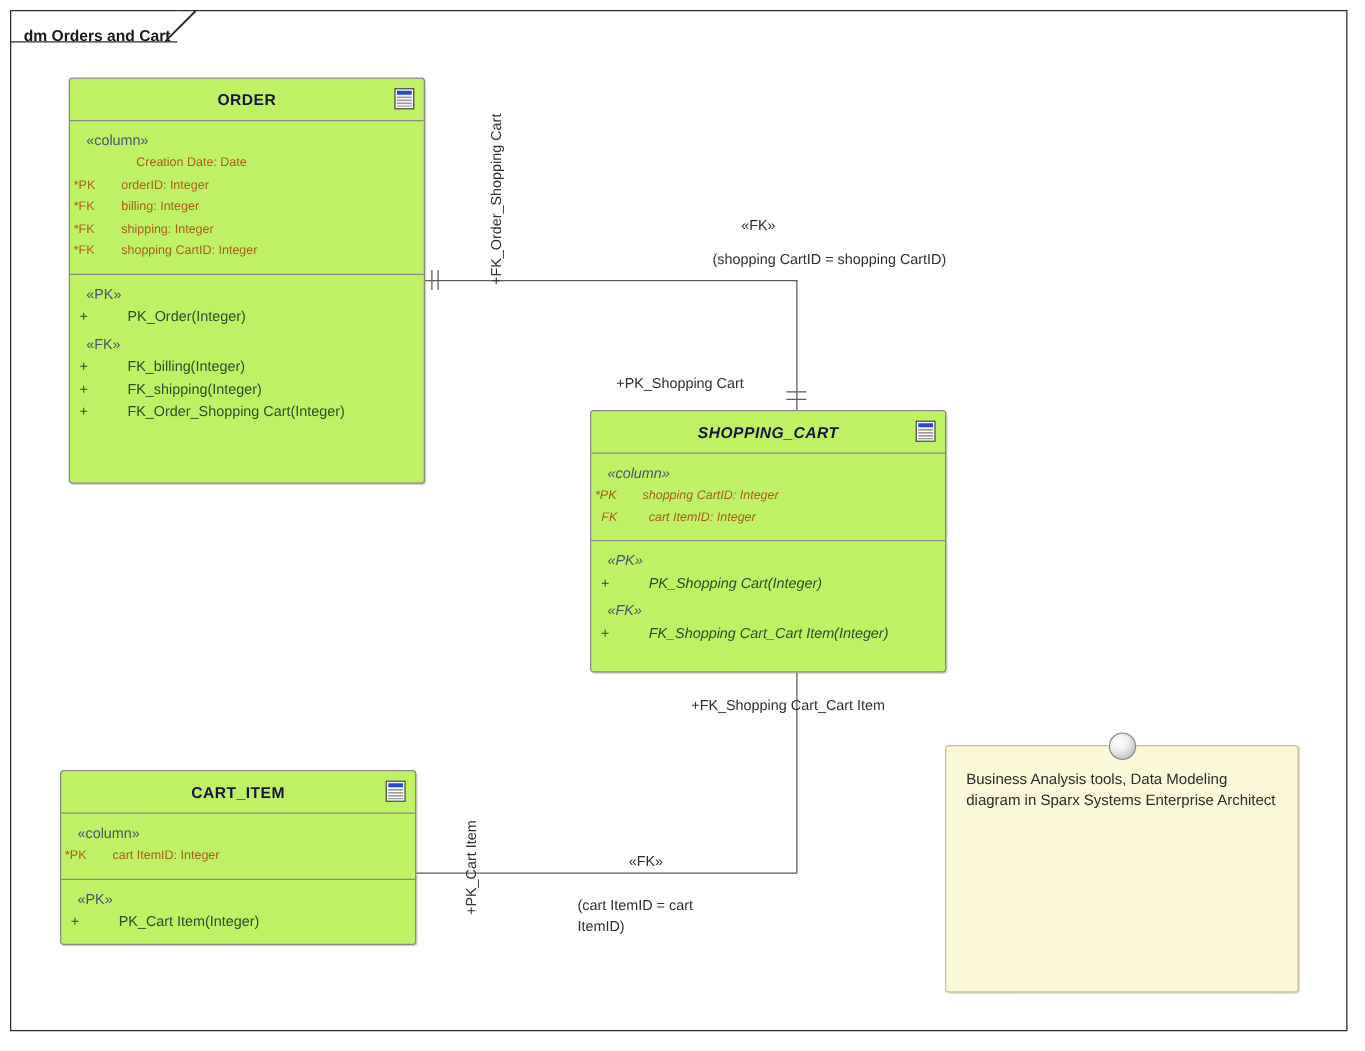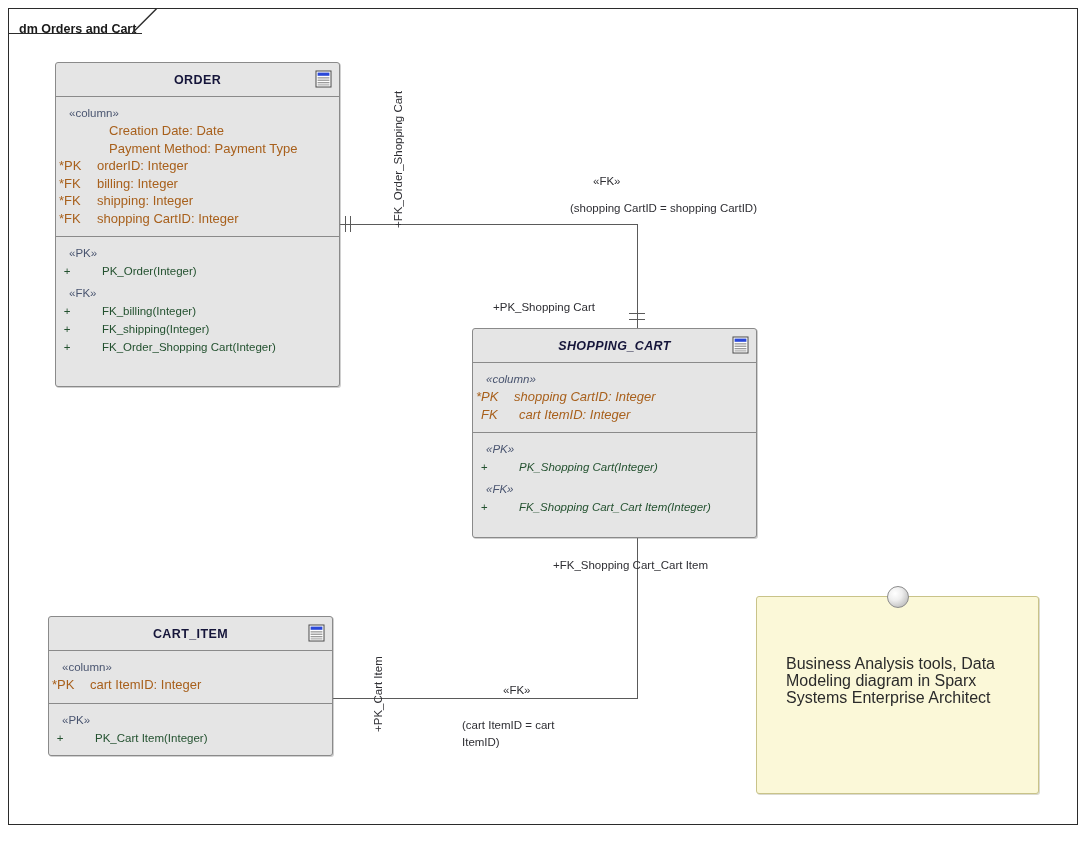--- a/index.html
+++ b/index.html
@@ -53,21 +53,21 @@
     width: 26px;
     height: 26px;
     z-index: 6;
     pointer-events: none;
   }
 
   
   .uml-table {
     position: absolute;
     box-sizing: border-box;
-    background: #e5e5e5;
+    background: #bef264;
     border: 1px solid #8a8a8a;
     border-radius: 3px;
     box-shadow: 1px 1px 0 rgba(120,120,120,0.35);
     z-index: 3;
   }
   .uml-title {
     position: relative;
     height: 33px;
     display: flex;
     align-items: center;
@@ -93,21 +93,21 @@
 
   .stereo {
     font-size: 11.5px;
     color: #4a5570;
     padding-left: 13px;
     line-height: 18px;
     white-space: nowrap;
   }
   .attr-row {
     display: flex;
-    font-size: 13px;
+    font-size: 10px;
     line-height: 17.5px;
     color: #a8601c;
     white-space: nowrap;
   }
   .attr-key {
     width: 38px;
     text-align: left;
     padding-left: 3px;
     flex: 0 0 38px;
     color: #a8601c;
@@ -178,25 +178,24 @@
     top: -11px;
     margin-left: -11px;
     width: 22px;
     height: 22px;
     border-radius: 50%;
     background: radial-gradient(circle at 35% 32%, #ffffff 0%, #eeeeee 38%, #c2c2c2 78%, #9a9a9a 100%);
     border: 1px solid #8c8c8c;
     box-sizing: border-box;
   }
   .note-para {
-    font-size: 16px;
+    font-size: 12px;
     line-height: 17px;
     color: #2b2b2b;
-    padding: 0 29px;
-    margin-top: 40px;
+    padding: 0 16px;
   }
   #note-body { padding-top: 18px; }
   .note-gap { height: 17px; }
 </style>
 </head>
 <body>
 
 <div id="root">
 
   <div id="frame"></div>
@@ -220,24 +219,20 @@
       </svg>
     </div>
 
     <div class="uml-section">
       <div class="stereo">«column»</div>
       <div class="attr-row">
         <span class="attr-key"></span>
         <span class="attr-name" style="padding-left:12px">Creation Date: Date</span>
       </div>
       <div class="attr-row">
-        <span class="attr-key"></span>
-        <span class="attr-name" style="padding-left:12px">Payment Method: Payment Type</span>
-      </div>
-      <div class="attr-row">
         <span class="attr-key">*PK</span>
         <span class="attr-name">orderID: Integer</span>
       </div>
       <div class="attr-row">
         <span class="attr-key">*FK</span>
         <span class="attr-name">billing: Integer</span>
       </div>
       <div class="attr-row">
         <span class="attr-key">*FK</span>
         <span class="attr-name">shipping: Integer</span>

